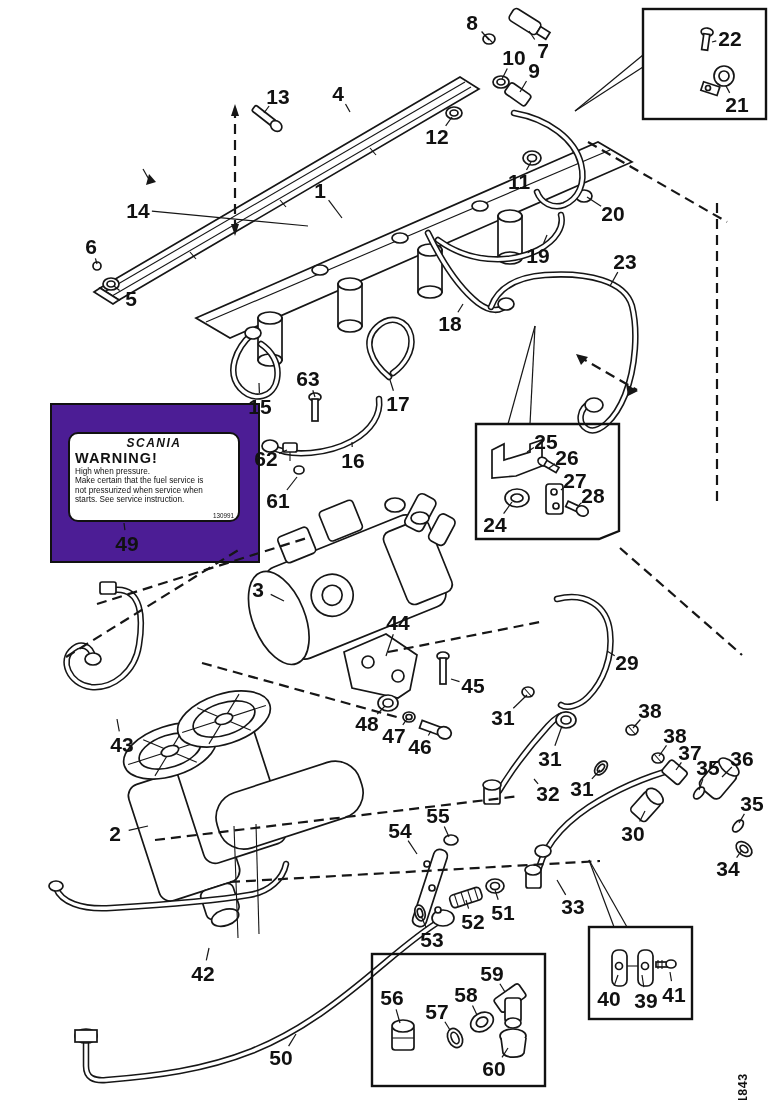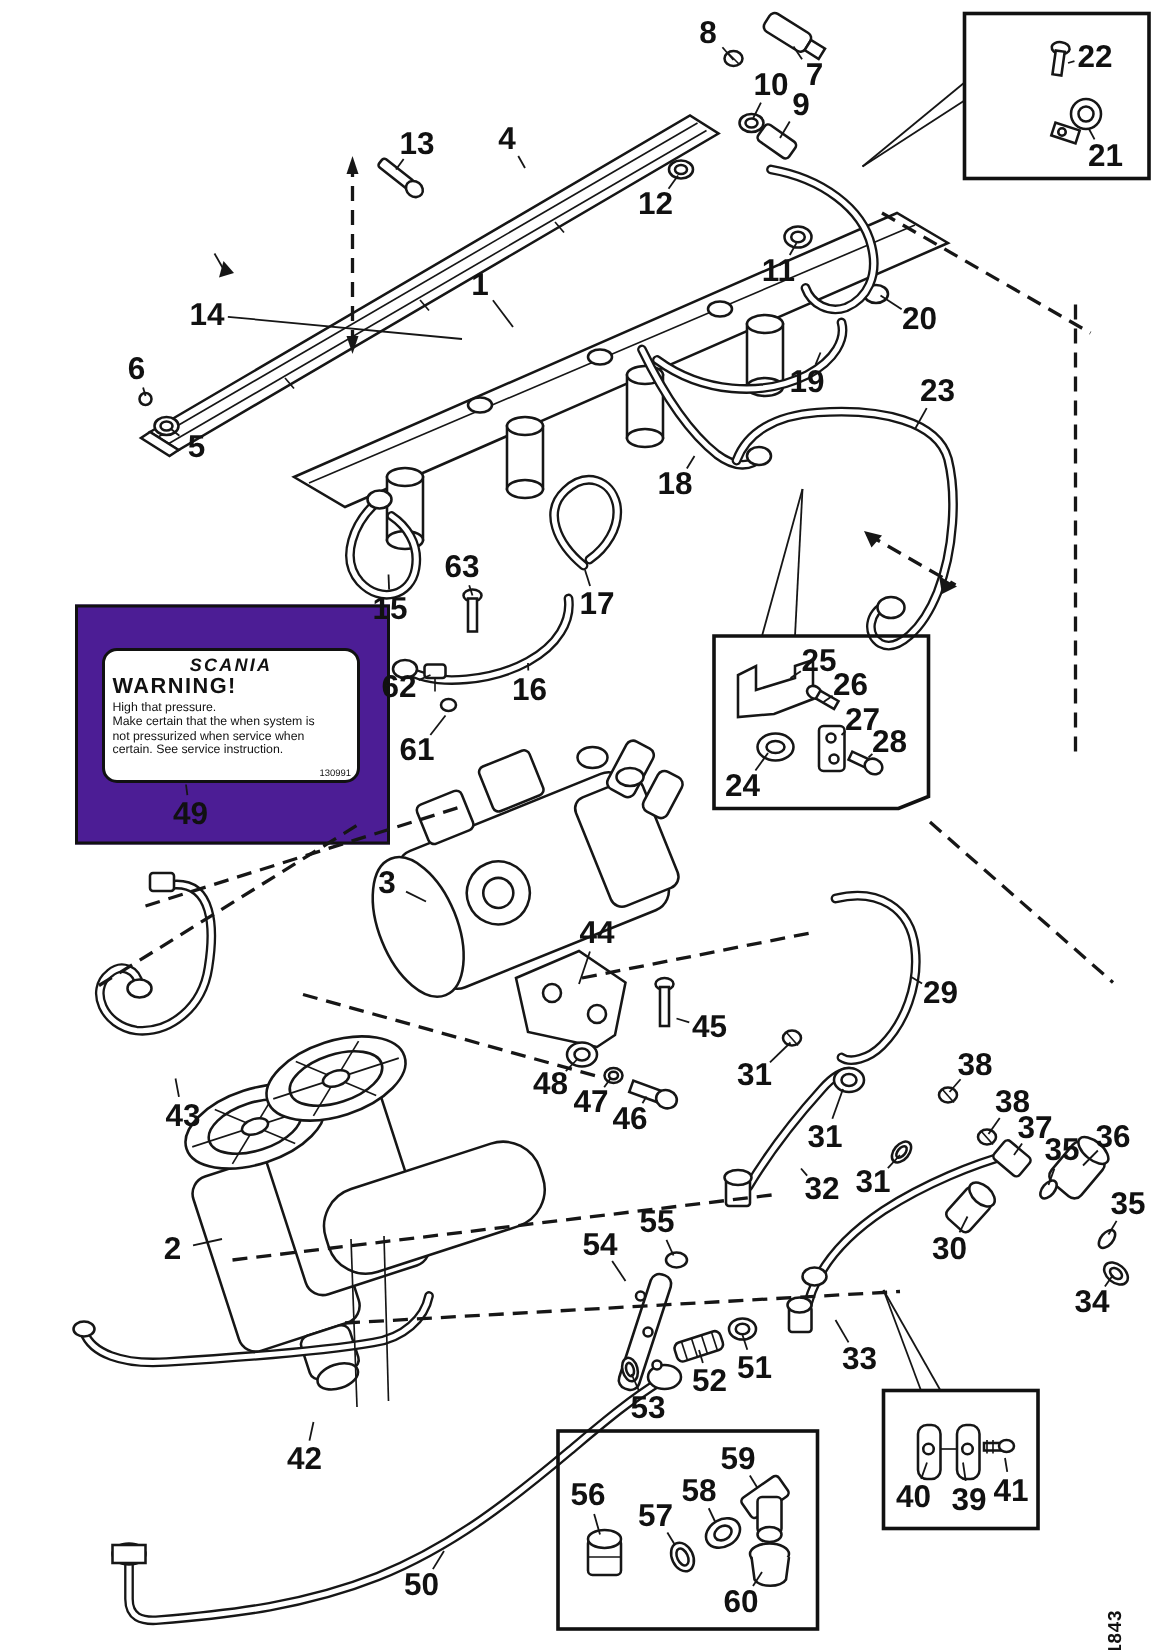--- a/index.html
+++ b/index.html
@@ -31,24 +31,24 @@
 </head>
 <body>
 
 <div id="page">
 
   <div id="warnbox">
     <div id="warnlabel">
       <div class="brand">SCANIA</div>
       <div class="wtitle">WARNING!</div>
       <div class="wbody">
-        <div>High that pressure.</div>
-        <div>Make certain that the when system is</div>
+        <div>High when pressure.</div>
+        <div>Make certain that the fuel service is</div>
         <div>not pressurized when service when</div>
-        <div>certain. See service instruction.</div>
+        <div>starts. See service instruction.</div>
       </div>
       <div class="wcode">130991</div>
     </div>
   </div>
 
   <div id="svgwrap">
   <svg id="art" width="778" height="1100" viewBox="0 0 778 1100" xmlns="http://www.w3.org/2000/svg">
     <defs>
       <path id="P15" d="M252,334 C236,348 226,372 240,388 C254,403 274,397 277,379 C280,362 270,350 261,344"></path>
       <path id="P16" d="M270,446 C292,459 330,453 352,441 C372,430 381,414 379,399"></path>

